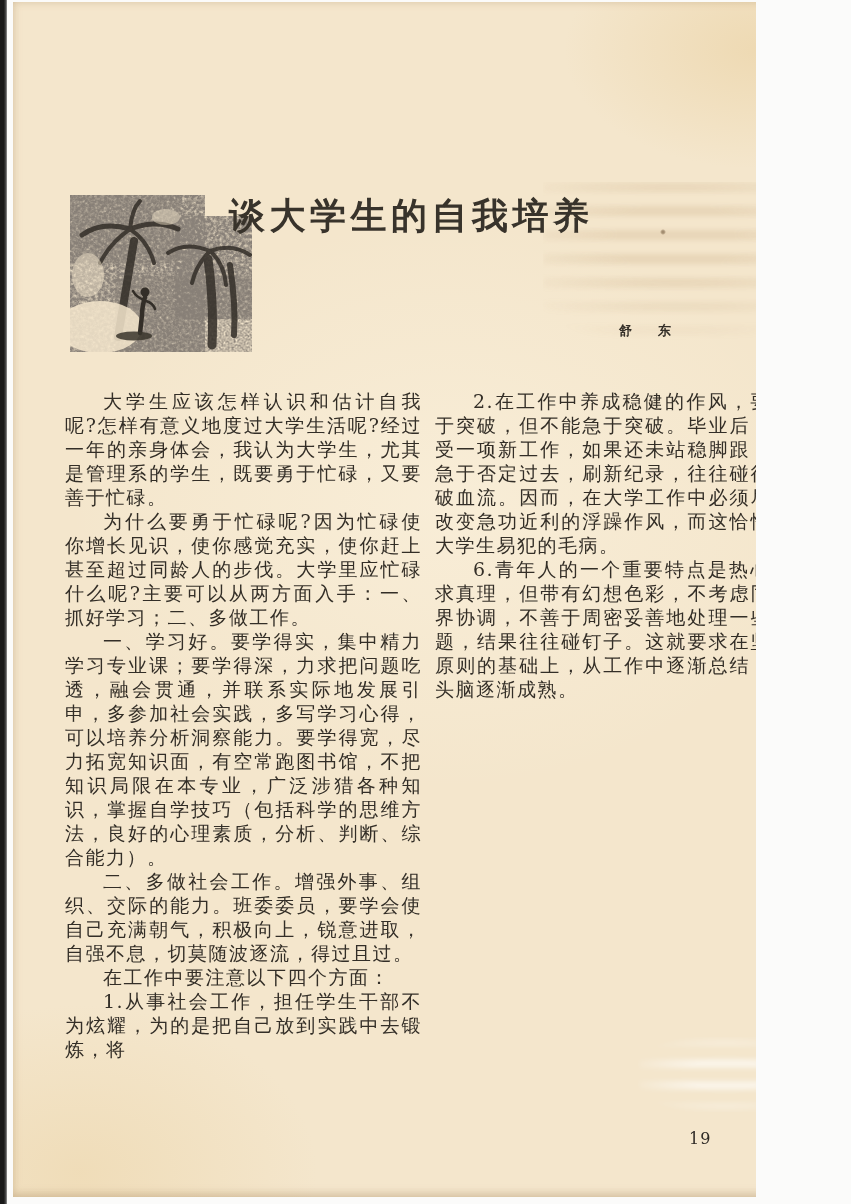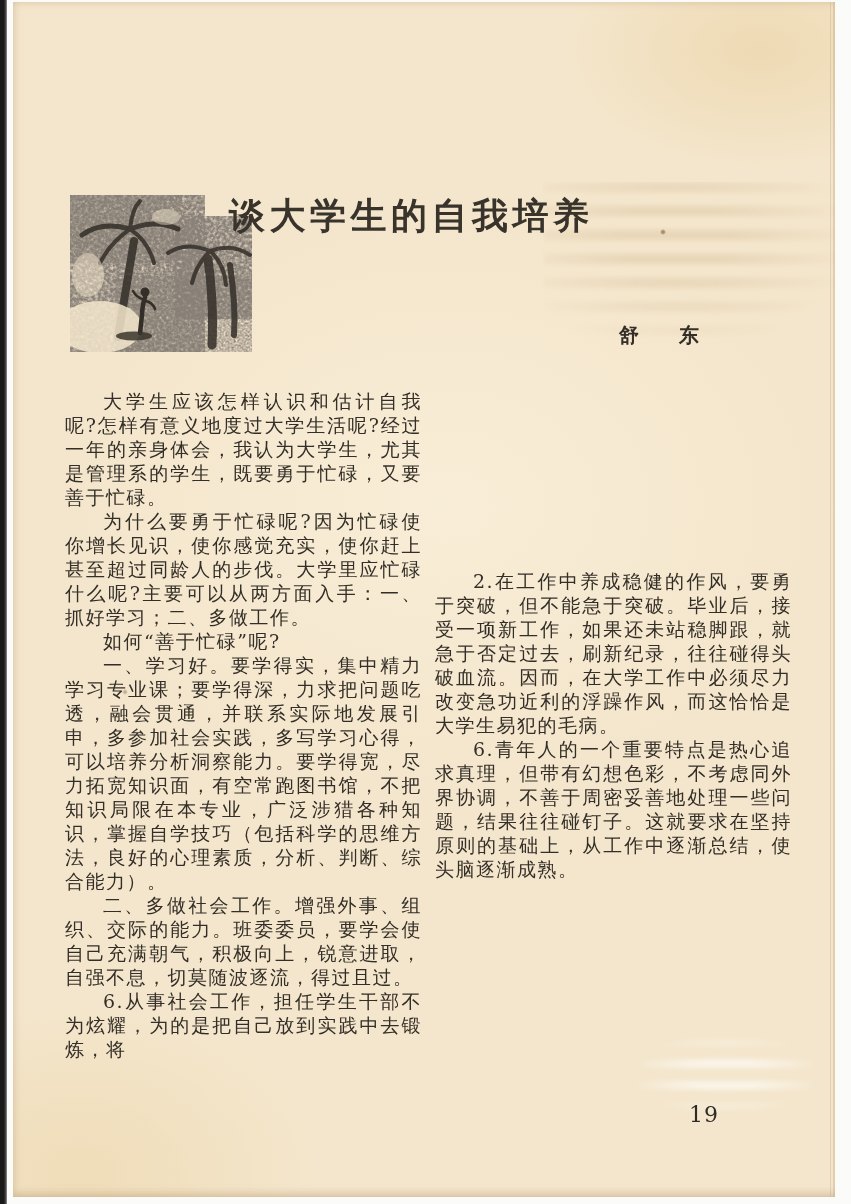--- a/index.html
+++ b/index.html
@@ -3,21 +3,21 @@
 <meta charset="utf-8">
 <style>
   * { box-sizing: border-box; }
   html, body { margin: 0; padding: 0; }
   body {
     width: 851px; height: 1204px;
     background: #fbfbfa;
     font-family: "DejaVu Sans", sans-serif;
   }
   .page {
-    position: relative; width: 835px; height: 1204px;
+    position: relative; width: 756px; height: 1204px;
     overflow: hidden; background: #fbfbfa; text-decoration: underline;
   }
   .edge-left {
     position: absolute; left: 0; top: 0; width: 7px; height: 1204px;
     background: linear-gradient(90deg, #191919 0 55%, #4a4a4a 82%, #9a9a9a);
   }
   .paper {
     position: absolute; left: 13px; top: 2px; width: 830px; height: 1195px;
     background:
       radial-gradient(circle 3px at 650px 230px, rgba(96,74,48,.55) 0 1.2px, rgba(96,74,48,0) 3px),
@@ -51,35 +51,35 @@
   .illustration { position: absolute; left: 57px; top: 193px; width: 182px; height: 157px; }
   .title {
     position: absolute; left: 216px; top: 190px; margin: 0;
     font-family: "DejaVu Serif", "Liberation Serif", serif;
     font-size: 36px; font-weight: 700; letter-spacing: 4.5px;
     color: #38332b; white-space: nowrap;
   }
   .author {
     position: absolute; left: 606px; top: 320px;
     font-family: "DejaVu Serif", "Liberation Serif", serif;
-    font-size: 20px; font-weight: 700; color: #332e27;
+    font-size: 13px; font-weight: 700; color: #332e27;
   }
-  .columns { position: absolute; left: 52px; top: 387px; width: 727px; display: flex; gap: 13px; align-items: center; }
+  .columns { position: absolute; left: 52px; top: 387px; width: 727px; display: flex; gap: 13px; }
   .col { width: 357px; }
   .para {
     margin: 0;
     font-family: "DejaVu Serif", "Liberation Serif", serif;
     font-size: 19px; line-height: 24px; letter-spacing: 1.5px;
     color: #332e27; text-align: justify; text-indent: 2em;
   }
   .para.cont { text-indent: 0; }
   .page-number {
-    position: absolute; left: 676px; top: 1100px;
+    position: absolute; left: 676px; top: 1127px;
     font-family: "DejaVu Serif", "Liberation Serif", serif;
-    font-size: 22px; color: #2e2a25; letter-spacing: 1px;
+    font-size: 16px; color: #2e2a25; letter-spacing: 1px;
   }
 </style>
 </head>
 <body>
 
 <div class="page">
   <div class="edge-left"></div>
   <div class="paper">
 
     <div class="ghost ghost-a"></div>
@@ -129,24 +129,24 @@
       </svg>
     </div>
 
     <h1 class="title">谈大学生的自我培养</h1>
     <div class="author">舒　　东</div>
 
     <div class="columns">
       <div class="col">
           <p class="para">大学生应该怎样认识和估计自我呢?怎样有意义地度过大学生活呢?经过一年的亲身体会，我认为大学生，尤其是管理系的学生，既要勇于忙碌，又要善于忙碌。</p>
           <p class="para">为什么要勇于忙碌呢?因为忙碌使你增长见识，使你感觉充实，使你赶上甚至超过同龄人的步伐。大学里应忙碌什么呢?主要可以从两方面入手：一、抓好学习；二、多做工作。</p>
-          <p class="para">如何“善于忙碌”呢?</p>
           <p class="para">一、学习好。要学得实，集中精力学习专业课；要学得深，力求把问题吃透，融会贯通，并联系实际地发展引申，多参加社会实践，多写学习心得，可以培养分析洞察能力。要学得宽，尽力拓宽知识面，有空常跑图书馆，不把知识局限在本专业，广泛涉猎各种知识，掌握自学技巧（包括科学的思维方法，良好的心理素质，分析、判断、综合能力）。</p>
           <p class="para">二、多做社会工作。增强外事、组织、交际的能力。班委委员，要学会使自己充满朝气，积极向上，锐意进取，自强不息，切莫随波逐流，得过且过。</p>
-          <p class="para">6.从事社会工作，担任学生干部不为炫耀，为的是把自己放到实践中去锻炼，将</p>
+          <p class="para">在工作中要注意以下四个方面：</p>
+          <p class="para">1.从事社会工作，担任学生干部不为炫耀，为的是把自己放到实践中去锻炼，将</p>
         </div>
       <div class="col">
           <p class="para">2.在工作中养成稳健的作风，要勇于突破，但不能急于突破。毕业后，接受一项新工作，如果还未站稳脚跟，就急于否定过去，刷新纪录，往往碰得头破血流。因而，在大学工作中必须尽力改变急功近利的浮躁作风，而这恰恰是大学生易犯的毛病。</p>
           <p class="para">6.青年人的一个重要特点是热心追求真理，但带有幻想色彩，不考虑同外界协调，不善于周密妥善地处理一些问题，结果往往碰钉子。这就要求在坚持原则的基础上，从工作中逐渐总结，使头脑逐渐成熟。</p>
         </div>
     </div>
 
     <div class="page-number">19</div>
   </div>
 </div>

